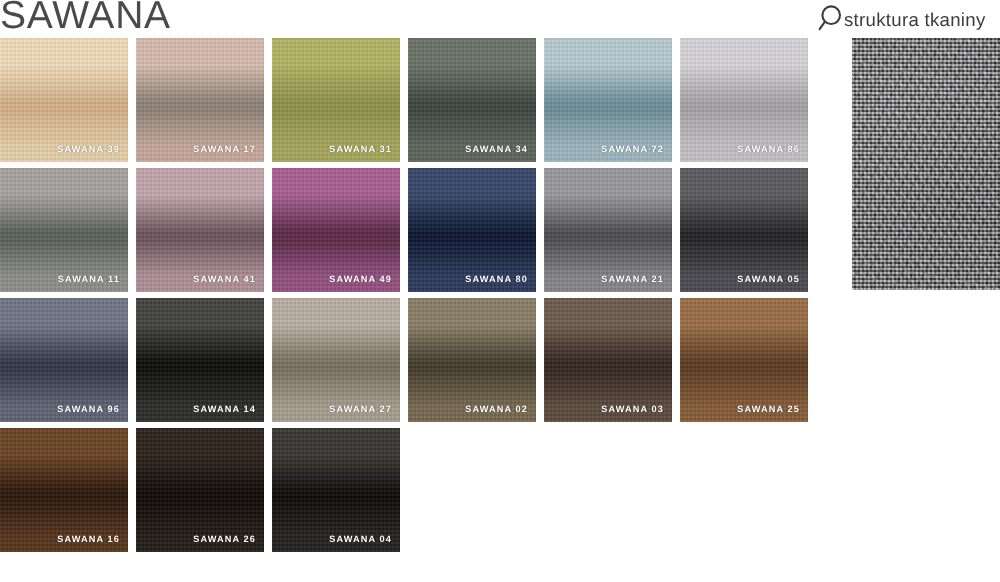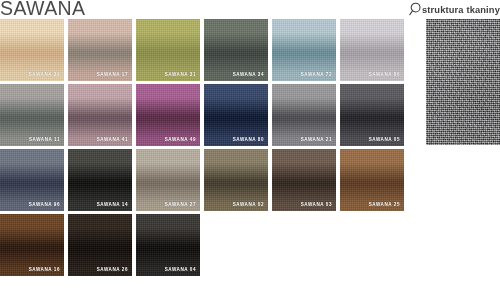--- a/index.html
+++ b/index.html
@@ -30,21 +30,20 @@
   }
 
   #texture-header {
     position: absolute;
     left: 409px;
     top: 1px;
     display: flex;
     align-items: center;
     height: 16px;
     white-space: nowrap;
-    font-weight: bold;
   }
   #texture-header .mag-icon {
     width: 13px;
     height: 15px;
     display: block;
     flex: 0 0 auto;
   }
   #texture-header .mag-label {
     font-size: 9.3px;
     color: #3d3d3d;

